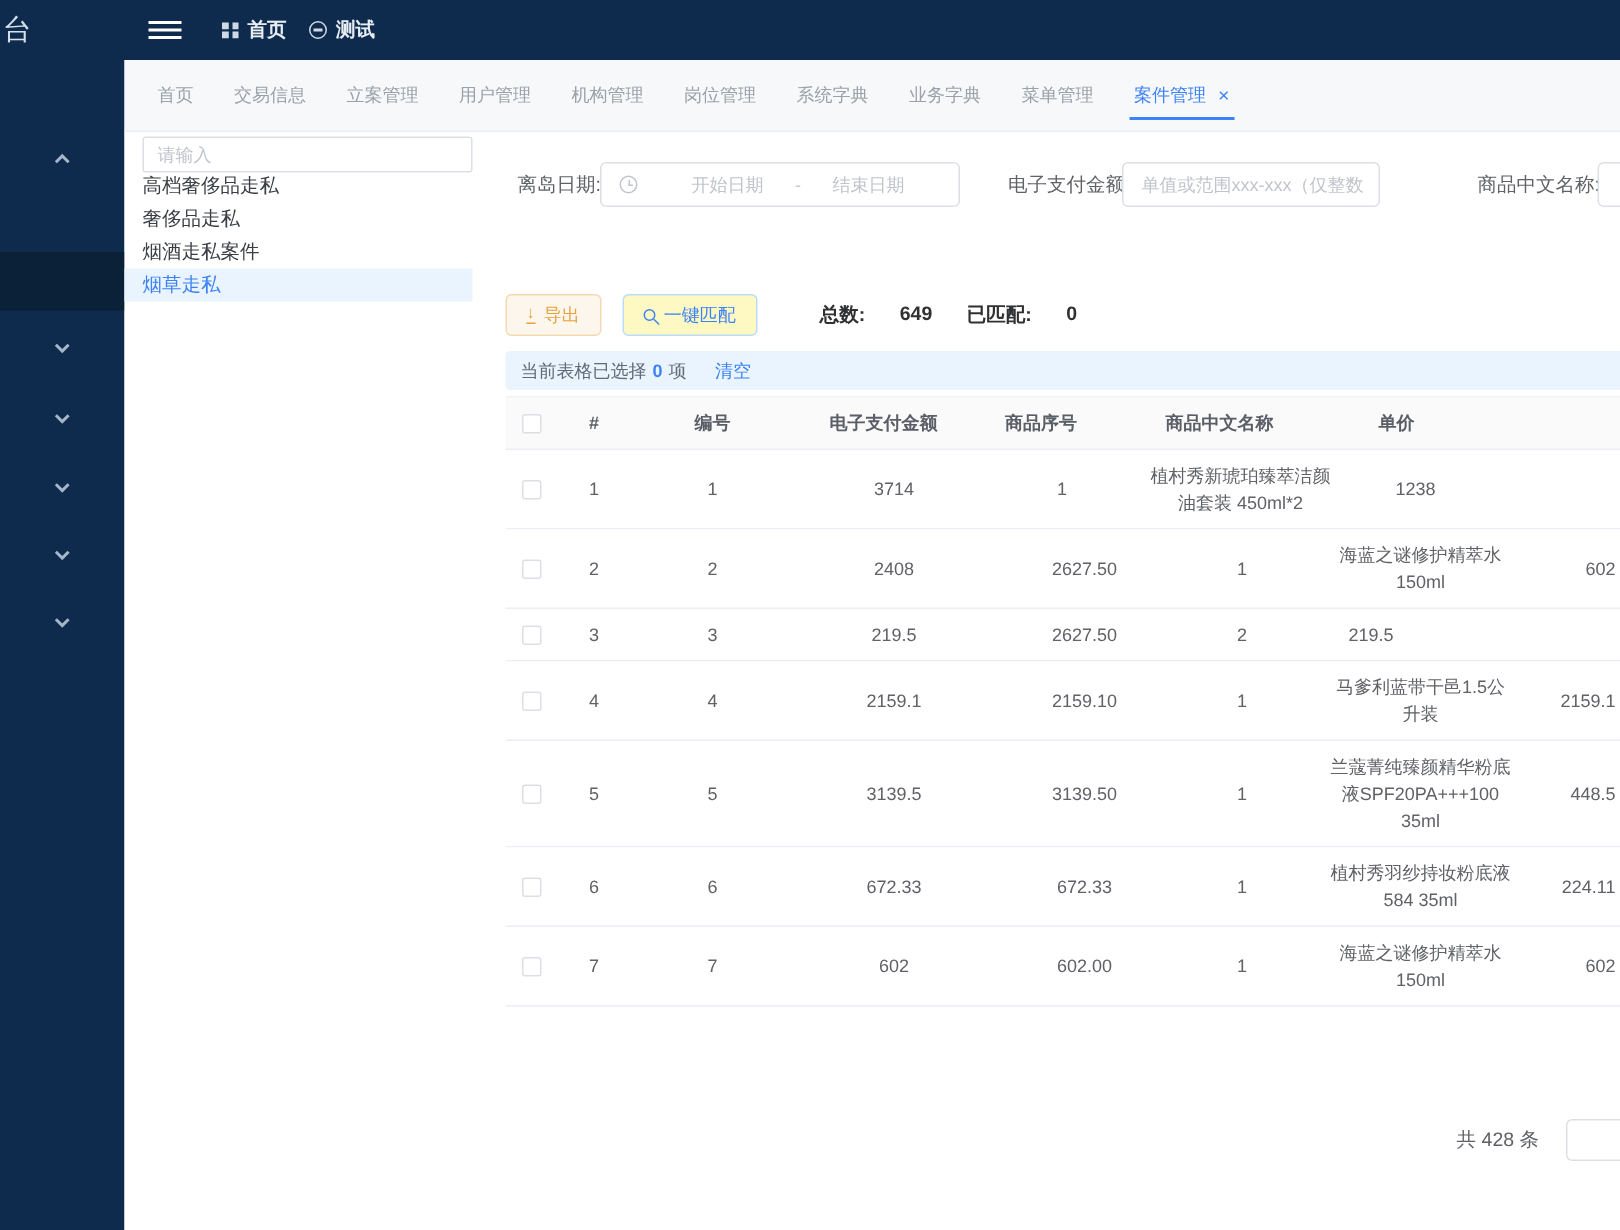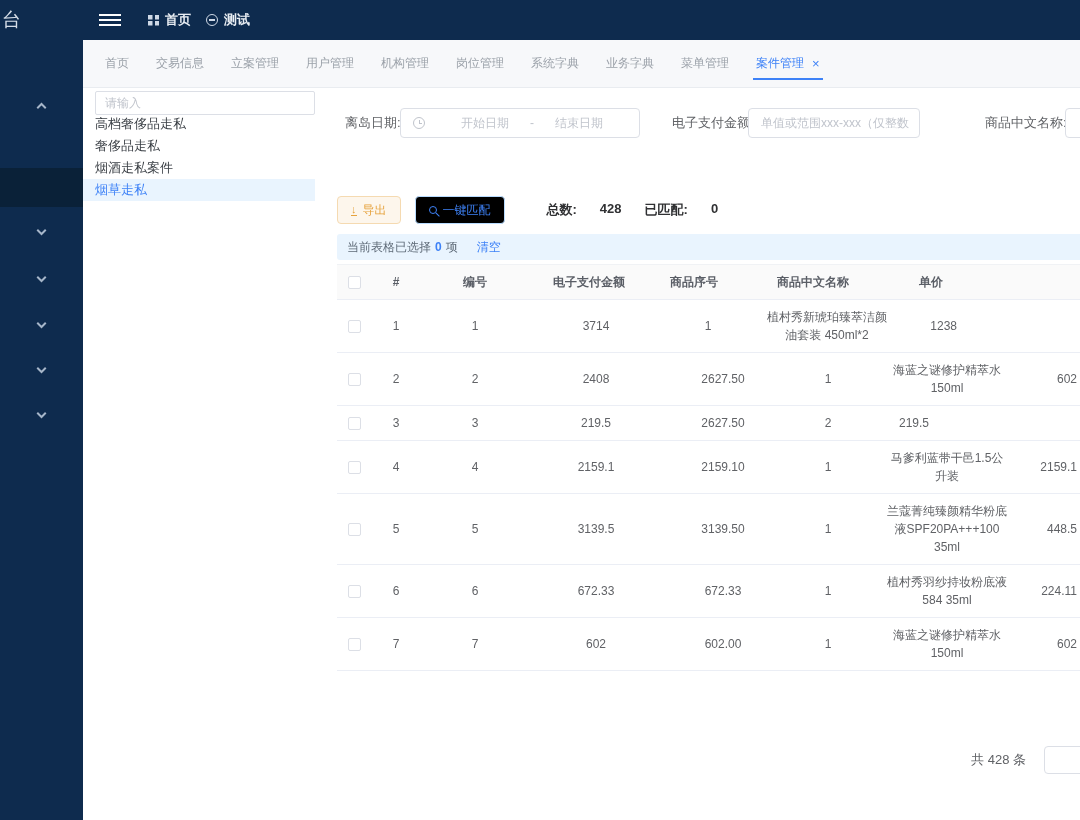--- a/index.html
+++ b/index.html
@@ -68,21 +68,21 @@
   .ph{color:var(--placeholder,#c0c4cc);font-size:12px;white-space:nowrap;}
   .d-start{margin-left:36px;} .d-sep{margin:0 21px;}
   .finput{position:absolute;top:0;height:30px;border:1px solid var(--input_border,#dcdfe6);border-radius:4px;padding:0 10px;font-size:12px;color:var(--text_regular,#606266);outline:none;text-align:right;}
   .finput::placeholder{color:var(--placeholder,#c0c4cc);}
   .fi-amount{left:418px;width:172px;}
   .fi-name{left:735px;width:80px;}
 
   .toolbar{position:absolute;left:7px;top:108px;height:28px;display:flex;align-items:center;}
   .btn{display:inline-flex;align-items:center;gap:6px;height:28px;padding:0 13px;border-radius:4px;font-size:12px;border:1px solid transparent;cursor:pointer;white-space:nowrap;}
   .btn-export{background:var(--warning_bg,#fdf6ec);border-color:var(--warning_border,#f5dab1);color:var(--warning,#e6a23c);}
-  .btn-match{background:#000000;border-color:#b9dcff;color:var(--accent,#3e82f7);margin-left:14px;}
+  .btn-match{background:#fef9c3;border-color:#b9dcff;color:var(--accent,#3e82f7);margin-left:14px;}
   .icon-dl{display:inline-block;font-size:11px;line-height:10px;border-bottom:1px solid currentColor;padding-bottom:1px;font-style:normal;}
   .icon-search{width:8px;height:8px;border:1.4px solid currentColor;border-radius:50%;position:relative;display:inline-block;}
   .icon-search::after{content:'';position:absolute;width:5px;height:1.4px;background:currentColor;transform:rotate(45deg);right:-4px;bottom:-2px;}
   .counts{margin-left:42px;font-size:13px;font-weight:700;color:var(--text_main,#303133);display:flex;gap:23px;white-space:nowrap;}
 
   .selbar{position:absolute;left:7px;top:146px;width:753px;height:26px;background:var(--accent_soft,#e9f4fe);border-radius:3px;display:flex;align-items:center;padding-left:10px;font-size:12px;color:#5f6b78;}
   .sel-count{color:var(--accent,#3e82f7);font-weight:700;margin:0 4px;}
   .sel-suffix{margin-right:2px;}
   .sel-clear{color:var(--accent,#3e82f7);margin-left:17px;cursor:pointer;}
 
@@ -206,21 +206,21 @@
       <span class="btn btn-export">
         <i class="icon-dl">↓</i>
         <span>导出</span>
       </span>
       <span class="btn btn-match">
         <span class="icon-search"></span>
         <span>一键匹配</span>
       </span>
       <span class="counts">
         <span>总数:</span>
-        <span>428</span>
+        <span>649</span>
         <span>已匹配:</span>
         <span>0</span>
       </span>
     </div>
 
     <div class="selbar">
       <span>当前表格已选择</span>
       <span class="sel-count">0</span>
       <span class="sel-suffix">项</span>
       <span class="sel-clear">清空</span>

